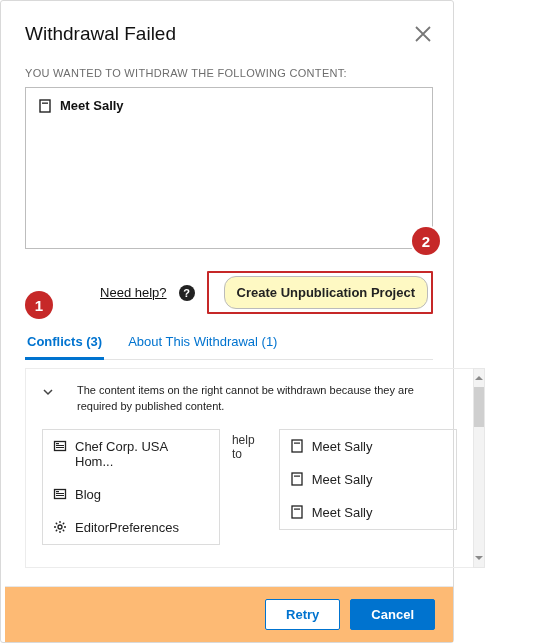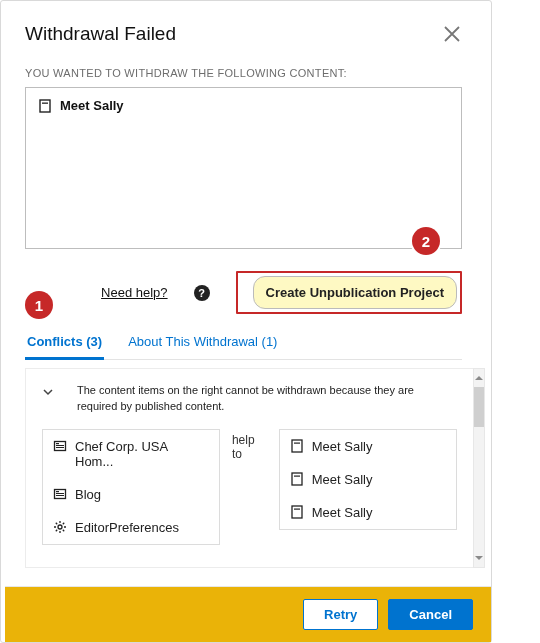--- a/index.html
+++ b/index.html
@@ -14,24 +14,24 @@
   }
   html,body{margin:0;padding:0}
   body{
     font-family:Arial,Helvetica,sans-serif;
     font-size:13px;
     color:var(--text);
     background:#fff;
   }
   .dialog{
     box-sizing:border-box;
-    width:492px;height:643px;
+    width:454px;height:643px;
     border:1px solid #d9d9d9;
     border-radius:3px;
-    padding:22px 29px 16px 24px;
+    padding:22px 20px 16px 24px;
     position:relative;
     background:#fff;
   }
   .dlg-header{display:flex;align-items:center;justify-content:space-between;margin-bottom:22px}
   .dlg-title{font-size:19px;font-weight:400;color:#111}
   .close-x{width:20px;height:20px;color:#555;cursor:pointer}
   .close-x svg{width:20px;height:20px;stroke:#777;stroke-width:1.8;fill:none}
 
   .subhead{font-size:11px;letter-spacing:.3px;color:var(--muted);margin-bottom:8px}
 
@@ -40,21 +40,21 @@
     height:162px;
     padding:10px 12px;
     box-sizing:border-box;
     overflow:auto;
   }
   .content-item{display:flex;align-items:center;gap:8px;font-weight:700;font-size:13px;color:#111}
   .icon-sm{width:14px;height:14px;display:inline-flex;align-items:center;justify-content:center}
   .icon-sm svg{width:14px;height:14px}
 
   .help-row{
-    display:flex;align-items:center;justify-content:flex-end;gap:26px;
+    display:flex;align-items:center;justify-content:flex-end;gap:12px;
     margin:22px 0 12px 0;
     position:relative;
   }
   .help-link{font-size:13px;text-decoration:underline;color:#111}
   .help-q{width:16px;height:16px;border-radius:50%;background:#222;color:#fff;display:inline-flex;align-items:center;justify-content:center;font-size:11px;font-weight:700}
   .btn-outline{
     border:1px solid #bbb;background:#fef9c3;color:#222;font-weight:700;font-size:13px;
     padding:8px 12px;border-radius:12px;margin-left:12px;
   }
   .red-box{border:2px solid var(--red);padding:3px;border-radius:1px}
@@ -100,21 +100,21 @@
   .link-grid{display:flex;align-items:flex-start;gap:12px;margin-left:0}
   .col{
     border:1px solid #dcdcdc;width:184px;box-sizing:border-box;
   }
   .col .row{display:flex;align-items:flex-start;gap:8px;padding:9px 10px;font-size:13px;color:#222}
   .links-to{font-size:12px;color:#333;padding-top:4px}
 
   .footer{
     position:absolute;left:4px;right:0;bottom:0;
     border-top:1px solid #e7e7e7;
-    padding:12px 18px;display:flex;justify-content:flex-end;gap:10px;background:#eab308;
+    padding:12px 18px;display:flex;justify-content:flex-end;gap:10px;background:#fdba74;
   }
   .btn{font-size:13px;font-weight:700;padding:7px 20px;border-radius:2px;cursor:pointer}
   .btn-retry{background:#fff;border:1px solid var(--blue);color:var(--blue)}
   .btn-cancel{background:var(--blue);border:1px solid var(--blue);color:#fff}
 
 </style>
 </head>
 <body>
 
 <div class="dialog">

